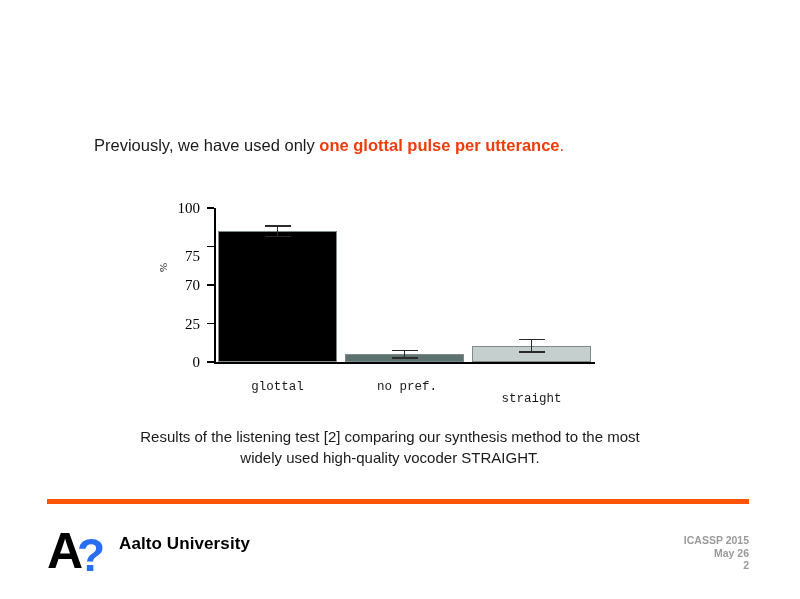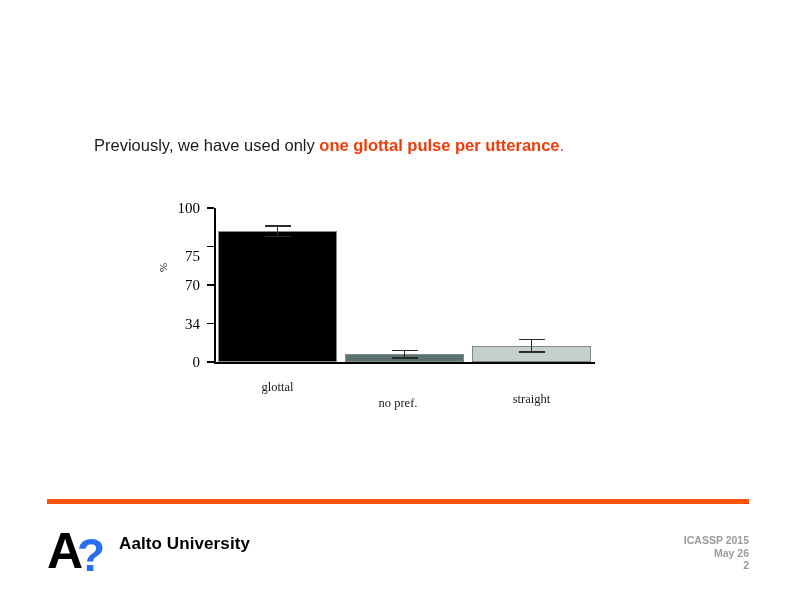--- a/index.html
+++ b/index.html
@@ -121,21 +121,21 @@
     width: 1.5px;
     background: #2a2a2a;
   }
   .errbar-cap {
     position: absolute;
     height: 1.6px;
     background: #2a2a2a;
   }
   .xtick-label {
     position: absolute;
-    font-family: Liberation Serif, serif;
+    font-family: Liberation Mono, monospace;
     font-size: 12.5px;
     color: #1a1a1a;
     text-align: center;
     white-space: nowrap;
     transform: translateX(-50%);
   }
 
   
   #caption {
     position: absolute;
@@ -202,46 +202,48 @@
     <span>Previously, we have used only </span><span class="emph">one glottal pulse per utterance</span><span class="period">.</span>
   </div>
 
   <div id="chart-figure">
 
   <div id="y-axis-line" style="left: 64px; top: 12px; height: 154px;"></div>
       <div id="x-axis-line" style="left: 64px; top: 166px; width: 381px;"></div>
       <div class="ytick-mark" style="left: 57px; top: 165.3px;"></div>
       <div class="ytick-label" style="left: 16px; top: 158px;">0</div>
       <div class="ytick-mark" style="left: 57px; top: 126.8px;"></div>
-      <div class="ytick-label" style="left: 16px; top: 119.5px;">34</div>
+      <div class="ytick-label" style="left: 16px; top: 119.5px;">25</div>
       <div class="ytick-mark" style="left: 57px; top: 88.3px;"></div>
       <div class="ytick-label" style="left: 16px; top: 81px;">70</div>
       <div class="ytick-mark" style="left: 57px; top: 49.8px;"></div>
       <div class="ytick-label" style="left: 16px; top: 42.5px; margin-top: 9px;">75</div>
       <div class="ytick-mark" style="left: 57px; top: 11.3px;"></div>
       <div class="ytick-label" style="left: 16px; top: 4px;">100</div>
       <div class="bar" style="left: 68.445px; top: 35.1px; width: 118.11px; height: 130.9px; background: rgb(0, 0, 0); border: 1px solid rgb(127, 138, 136);"></div>
       <div class="errbar-stem" style="left: 126.75px; top: 29.71px; height: 10.78px;"></div>
       <div class="errbar-cap" style="left: 114.5px; top: 28.91px; width: 26px;"></div>
       <div class="errbar-cap" style="left: 114.5px; top: 39.69px; width: 26px;"></div>
       <div class="xtick-label" style="left: 127.5px; top: 184px;">glottal</div>
       <div class="bar" style="left: 195.445px; top: 158.3px; width: 118.11px; height: 7.7px; background: rgb(92, 114, 112); border: 1px solid rgb(127, 138, 136);"></div>
       <div class="errbar-stem" style="left: 253.75px; top: 154.45px; height: 7.7px;"></div>
       <div class="errbar-cap" style="left: 241.5px; top: 153.65px; width: 26px;"></div>
       <div class="errbar-cap" style="left: 241.5px; top: 161.35px; width: 26px;"></div>
-      <div class="xtick-label" style="left: 248px; top: 184px; margin-top: 16px;">no pref.</div>
+      <div class="xtick-label" style="left: 257px; top: 184px;">no pref.</div>
       <div class="bar" style="left: 322.445px; top: 149.83px; width: 118.11px; height: 16.17px; background: rgb(197, 207, 205); border: 1px solid rgb(127, 138, 136);"></div>
       <div class="errbar-stem" style="left: 380.75px; top: 143.67px; height: 12.32px;"></div>
       <div class="errbar-cap" style="left: 368.5px; top: 142.87px; width: 26px;"></div>
       <div class="errbar-cap" style="left: 368.5px; top: 155.19px; width: 26px;"></div>
       <div class="xtick-label" style="left: 381.5px; top: 196px;">straight</div>
     </div>
   <div class="chart-ylabel">%</div>
 
   <div id="caption">
+    <div>Results of the listening test [2] comparing our synthesis method to the most</div>
+    <div>widely used high-quality vocoder STRAIGHT.</div>
   </div>
 
   <div id="footer-rule"></div>
 
   <div id="logo-block">
     <svg id="logo-mark" viewBox="0 0 64 48">
       <text id="logo-a" x="0" y="43" font-family="Liberation Sans, sans-serif" font-size="50" font-weight="bold" fill="#000000">A</text>
       <text id="logo-q" x="30" y="46" font-family="Liberation Sans, sans-serif" font-size="46" font-weight="bold" fill="#2a6ef0">?</text>
     </svg>
     <div id="logo-wordmark">Aalto University</div>

